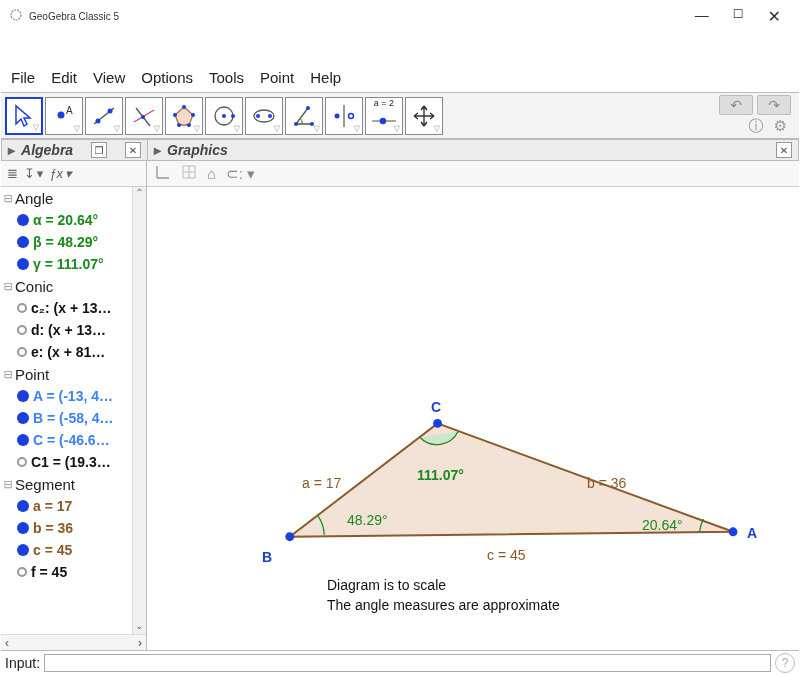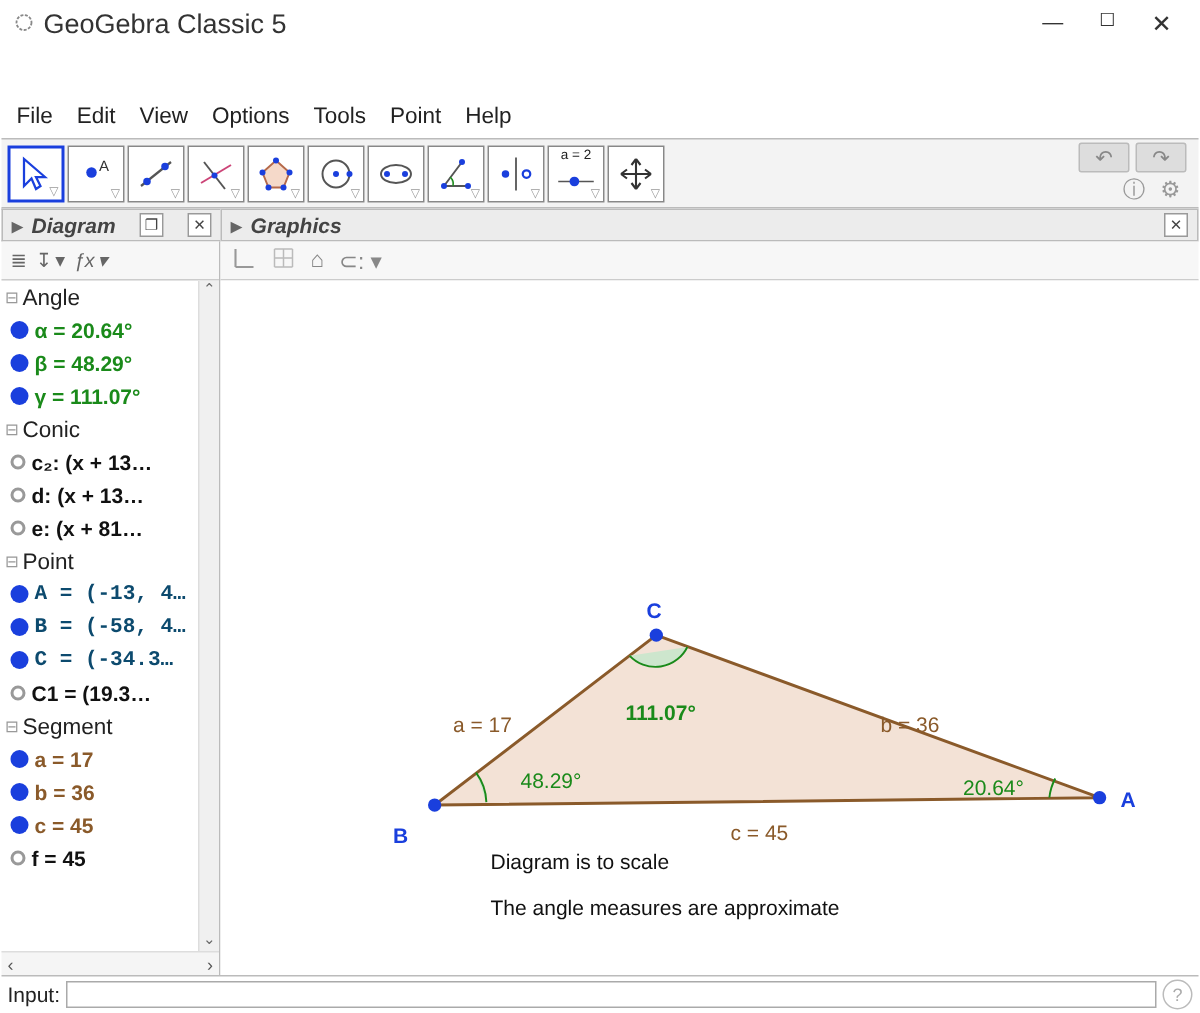--- a/index.html
+++ b/index.html
@@ -1,19 +1,19 @@
 <!DOCTYPE html>
 <html><head>
 <meta charset="utf-8">
 <style>
   * { box-sizing: border-box; }
   html, body { margin:0; padding:0; font-family: Arial, sans-serif; font-size:13px; color:#222; background:#fff; }
   .window { width:800px; height:675px; display:flex; flex-direction:column; border:1px solid #fff; }
   .titlebar { display:flex; align-items:center; height:30px; padding:0 8px; }
-  .titlebar .title { flex:1; font-size:18px; color:#333; display:flex; align-items:center; gap:6px; }
+  .titlebar .title { flex:1; font-size:10px; color:#333; display:flex; align-items:center; gap:6px; }
   .titlebar .win-controls { display:flex; gap:24px; font-size:14px; color:#333; padding-right:10px;}
   .menubar { display:flex; gap:8px; padding:4px 6px; font-size:15px; color:#222;}
   .menubar span { padding:2px 4px;margin-top:32px; }
   .toolbar { display:flex; align-items:center; border-top:1px solid #bbb; border-bottom:1px solid #bbb; background:#f3f3f3; padding:2px 4px; gap:2px; position:relative;}
   .tool { width:38px; height:38px; border:1px solid #888; background:#fff; display:flex; align-items:center; justify-content:center; position:relative; }
   .tool.active { border:2px solid #1a3fdd; }
   .tool .dd { position:absolute; bottom:1px; right:2px; font-size:8px; color:#999; }
   .tool svg { width:28px; height:28px; }
   .toolbar .right { margin-left:auto; display:flex; flex-direction:column; align-items:flex-end; gap:2px; padding-right:4px;}
   .undo-redo { display:flex; gap:4px; }
@@ -26,25 +26,25 @@
   .ph .carrot { color:#666; font-style:normal;}
   .ph .wbtn { margin-left:auto; width:16px; height:16px; border:1px solid #999; background:#fff; display:flex; align-items:center; justify-content:center; font-size:10px; font-style:normal; font-weight:normal;}
   .body { flex:1; display:flex; min-height:0;}
   .algebra-panel { width:146px; border-right:1px solid #bbb; display:flex; flex-direction:column; }
   .alg-tb { height:26px; background:#f7f7f7; border-bottom:1px solid #ccc; display:flex; align-items:center; gap:2px; padding:0 4px; font-size:13px; color:#666;}
   .alg-tb .btn { display:flex; align-items:center; gap:2px; padding:2px 2px;}
   .tree { flex:1; overflow:hidden; font-size:14px; position:relative;}
   .tree .row { display:flex; align-items:center; height:22px; white-space:nowrap; }
   .tree .toggle { width:14px; text-align:center; color:#999; font-size:11px;}
   .tree .cat {font-size:15px; color:#222; }
-  .tree .item { padding-left:6px; font-weight:bold; }
+  .tree .item { padding-left:6px; font-weight:bold;margin-left:10px; }
   .dot { width:12px; height:12px; border-radius:50%; display:inline-block; margin-right:4px; flex-shrink:0;}
   .dot.filled { background:#1a3fdd; }
   .dot.hollow { background:#fff; border:2px solid #999; width:10px; height:10px;}
-  .c-blue { color:#0c4a6e;font-family:Liberation Mono, monospace; }
+  .c-blue { color:#3b82f6; }
   .c-green { color:#1a8a1a; }
   .c-brown { color:#8a5a2a; }
   .c-black { color:#111; }
   .scroll-v { position:absolute; right:0; top:0; bottom:0; width:14px; background:#f0f0f0; border-left:1px solid #ddd;}
   .scroll-v .up { position:absolute; top:0; right:0; left:0; height:14px; text-align:center; font-size:10px; color:#666;}
   .scroll-v .down { position:absolute; bottom:0; right:0; left:0; height:14px; text-align:center; font-size:10px; color:#666;}
   .scroll-h { height:16px; background:#f5f5f5; border-top:1px solid #ddd; display:flex; align-items:center; justify-content:space-between; padding:0 4px; font-size:12px; color:#555;}
   .graphics-panel { flex:1; display:flex; flex-direction:column; }
   .gfx-tb { height:26px; background:#f7f7f7; border-bottom:1px solid #ccc; display:flex; align-items:center; gap:10px; padding:0 8px; color:#888; font-size:15px;}
   .canvas { flex:1; background:#fff; position:relative; overflow:hidden;}
@@ -181,21 +181,21 @@
       <div class="opts">
         <span>ⓘ</span>
         <span>⚙</span>
       </div>
     </div>
   </div>
 
   <div class="panel-headers">
     <div class="ph algebra">
       <span class="carrot">▸</span>
-      <span>Diagram</span>
+      <span>Algebra</span>
       <div class="wbtn">❐</div>
       <div class="wbtn">✕</div>
     </div>
     <div class="ph graphics">
       <span class="carrot">▸</span>
       <span>Graphics</span>
       <div class="wbtn" style="margin-left:auto">✕</div>
     </div>
   </div>
 
@@ -247,21 +247,21 @@
         <div class="row item">
             <span class="dot filled"></span>
             <span class="c-blue">A = (-13, 4…</span>
           </div>
         <div class="row item">
             <span class="dot filled"></span>
             <span class="c-blue">B = (-58, 4…</span>
           </div>
         <div class="row item">
             <span class="dot filled"></span>
-            <span class="c-blue">C = (-34.3…</span>
+            <span class="c-blue">C = (-46.6…</span>
           </div>
         <div class="row item">
             <span class="dot hollow"></span>
             <span class="c-black">C1 = (19.3…</span>
           </div>
         <div class="row">
             <span class="toggle">⊟</span>
             <span class="cat">Segment</span>
           </div>
         <div class="row item">
@@ -318,21 +318,21 @@
         
         <div class="lbl" style="left:284px; top:212px; color:#1a3fdd; font-weight:bold;">C</div>
         <div class="lbl" style="left:600px; top:338px; color:#1a3fdd; font-weight:bold;">A</div>
         <div class="lbl" style="left:115px; top:362px; color:#1a3fdd; font-weight:bold;">B</div>
         <div class="lbl" style="left:155px; top:288px; color:#8a5a2a;">a = 17</div>
         <div class="lbl" style="left:440px; top:288px; color:#8a5a2a;">b = 36</div>
         <div class="lbl" style="left:340px; top:360px; color:#8a5a2a;">c = 45</div>
         <div class="lbl" style="left:270px; top:280px; color:#1a8a1a;font-weight:bold;">111.07°</div>
         <div class="lbl" style="left:200px; top:325px; color:#1a8a1a;">48.29°</div>
         <div class="lbl" style="left:495px; top:330px; color:#1a8a1a;">20.64°</div>
-        <div class="lbl" style="left:180px; top:379px; color:#111;">Diagram is to scale</div>
+        <div class="lbl" style="left:180px; top:390px; color:#111;">Diagram is to scale</div>
         <div class="lbl" style="left:180px; top:410px; color:#111;">The angle measures are approximate</div>
       </div>
     </div>
   </div>
 
   <div class="input-row">
     <span>Input:</span>
     <input type="text" value="" style="">
     <div class="help-q">?</div>
   </div>

